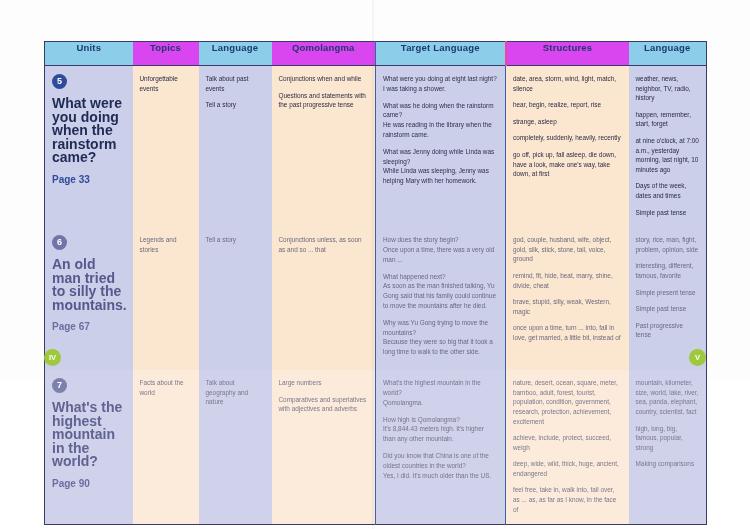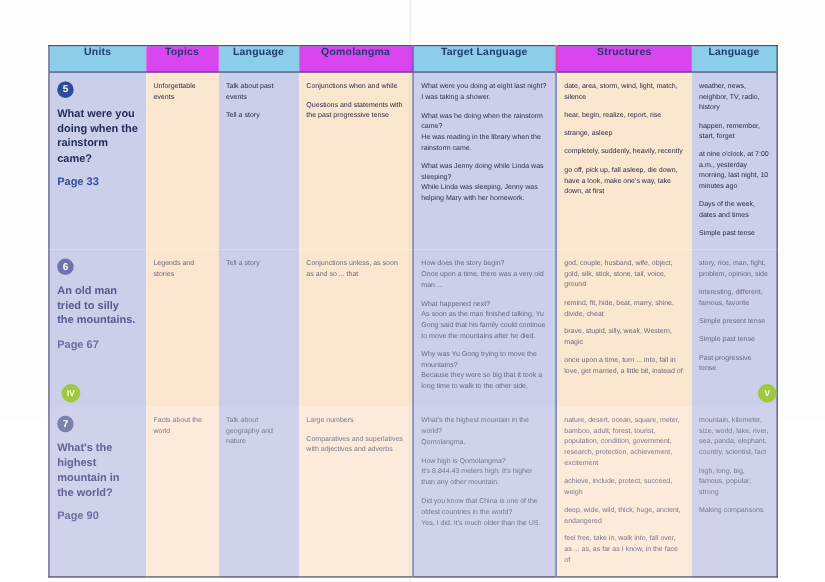--- a/index.html
+++ b/index.html
@@ -80,21 +80,21 @@
     font-size: 9px;
     font-weight: bold;
     line-height: 15px;
     text-align: center;
     margin-bottom: 8px;
   }
   .unit-badge.dim { background: #6f75a8; }
   .unit-badge.dim2 { background: #7b80ad; }
 
   .unit-title {
-    font-size: 10px;
+    font-size: 14px;
     font-weight: bold;
     color: #1f2a55;
     line-height: 13.5px;
     margin-bottom: 9px;
   }
   .unit-title.faded { color: #55598c; }
   .unit-title.faded2 { color: #5f6391; }
 
   .unit-page {
     font-size: 10px;
@@ -129,21 +129,21 @@
     width: 17px;
     height: 17px;
     border-radius: 50%;
     background: #9fc93c;
     color: #ffffff;
     font-size: 7.5px;
     font-weight: bold;
     line-height: 17px;
     text-align: center;
   }
-  .folio-left  { left: 56px; }
+  .folio-left  { left: 44px; }
   .folio-right { right: 44px; }
 
   
   .gutter {
     position: absolute;
     left: 372px;
     top: 0;
     width: 3px;
     height: 529px;
     background: linear-gradient(to right, rgba(0,0,0,.05), rgba(0,0,0,0));

